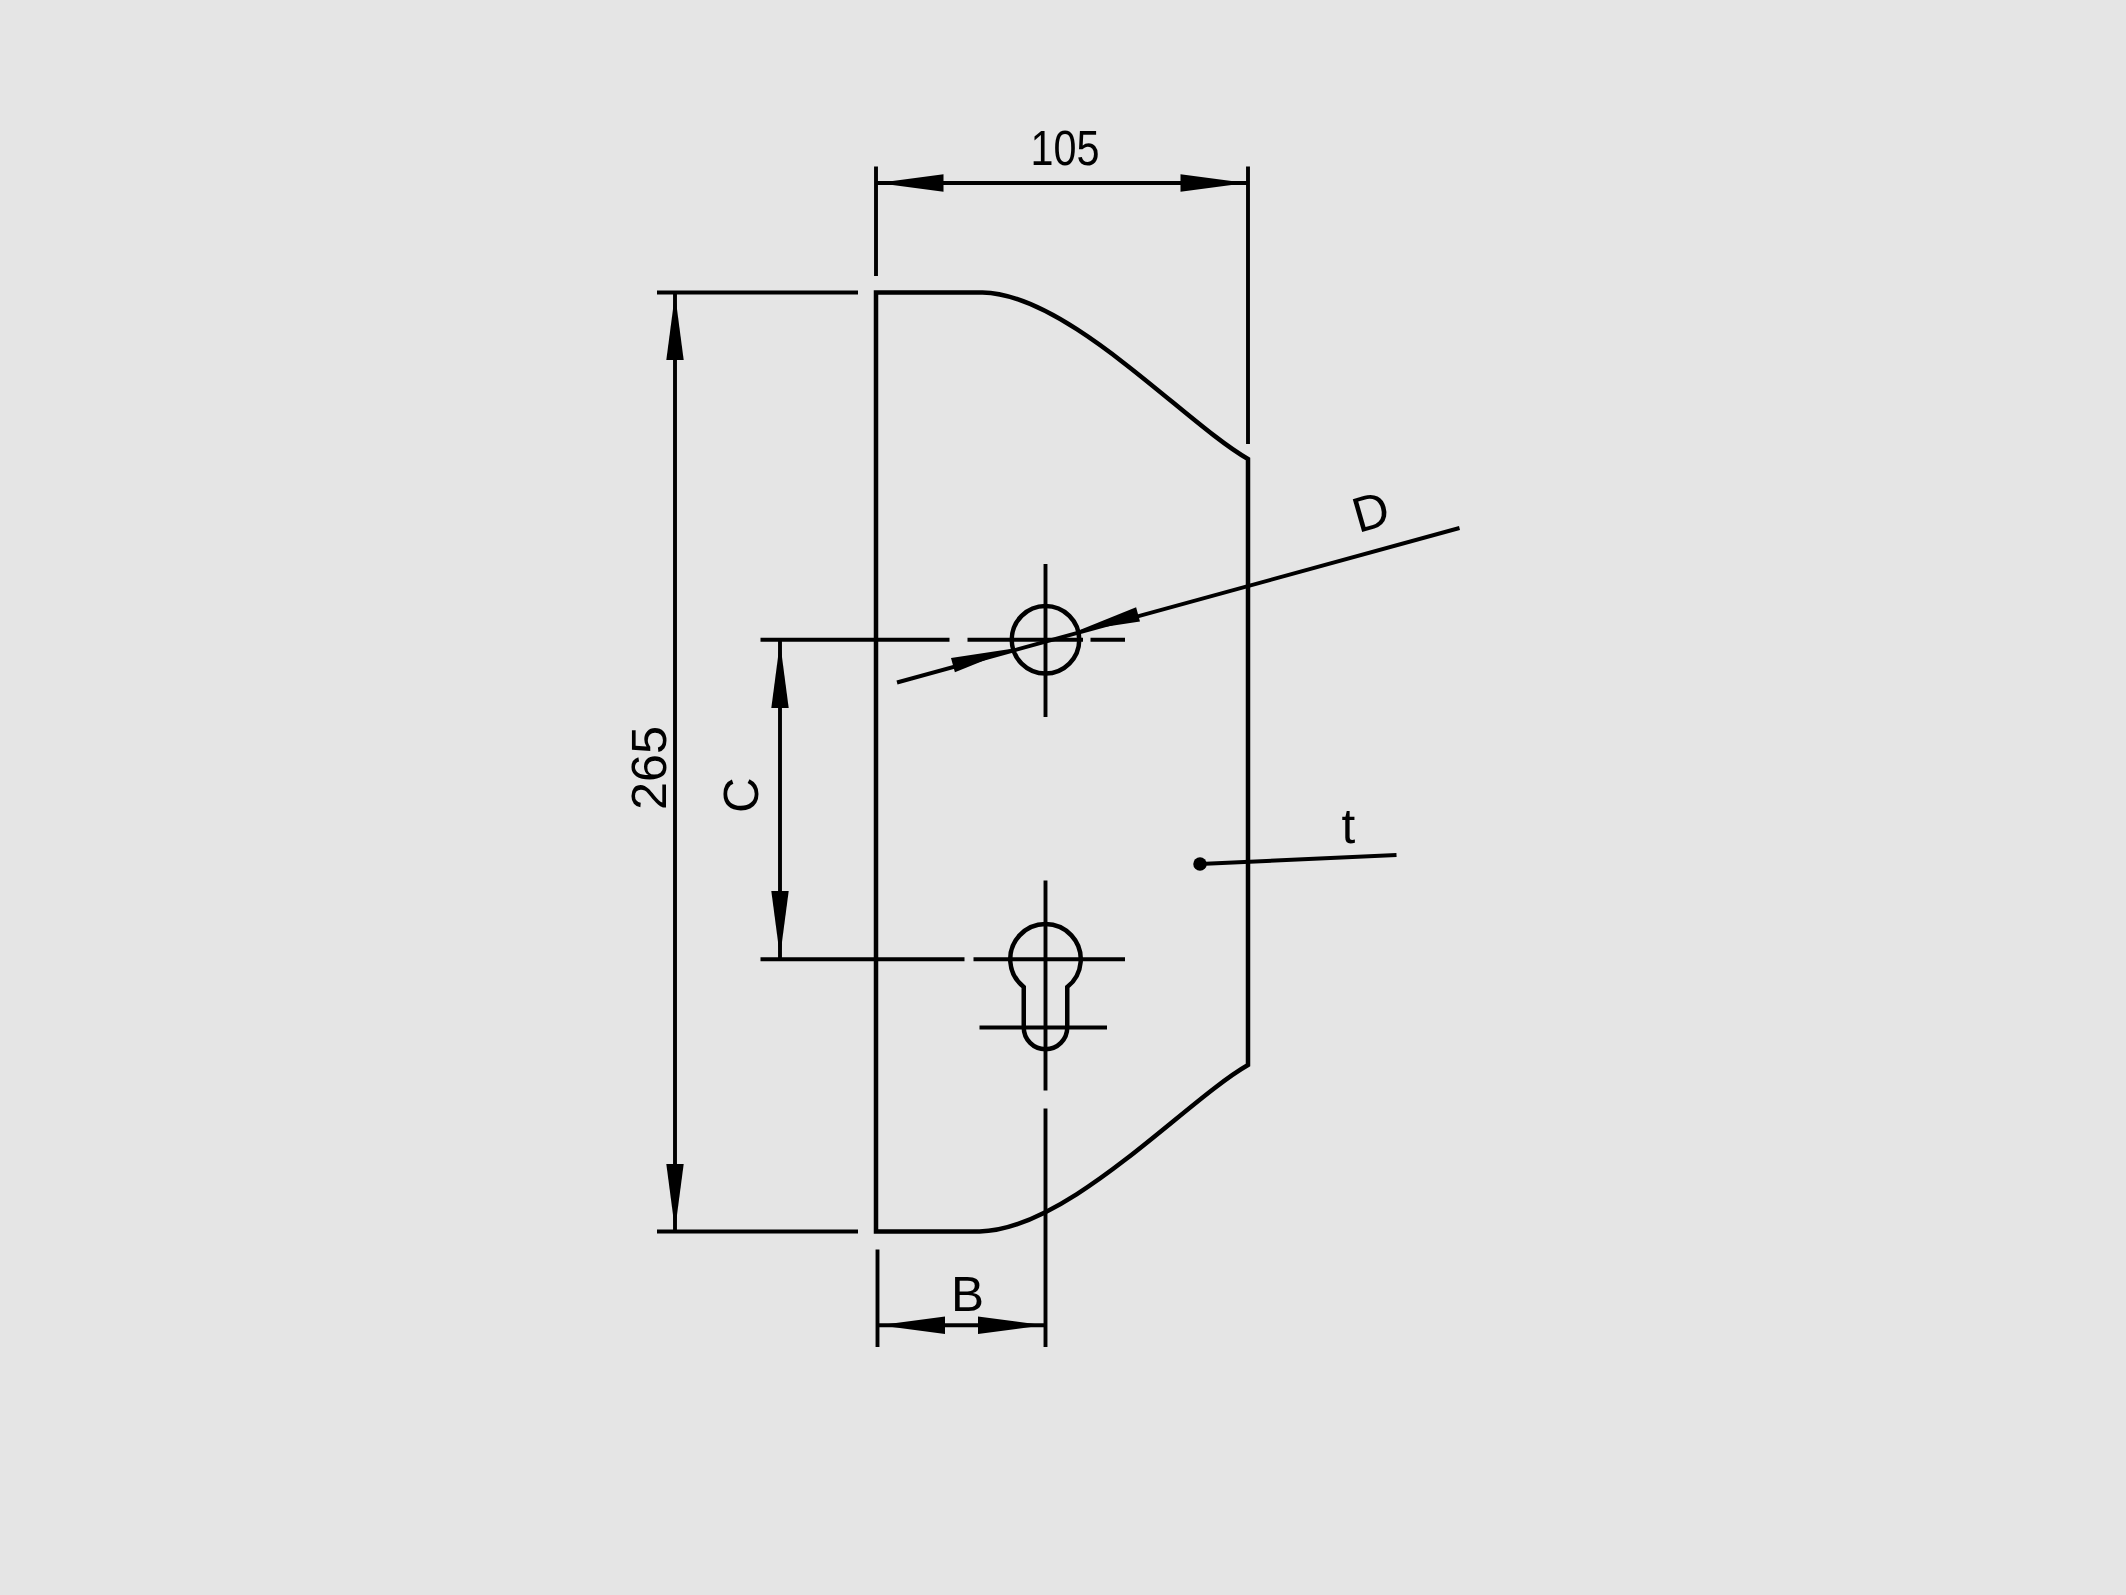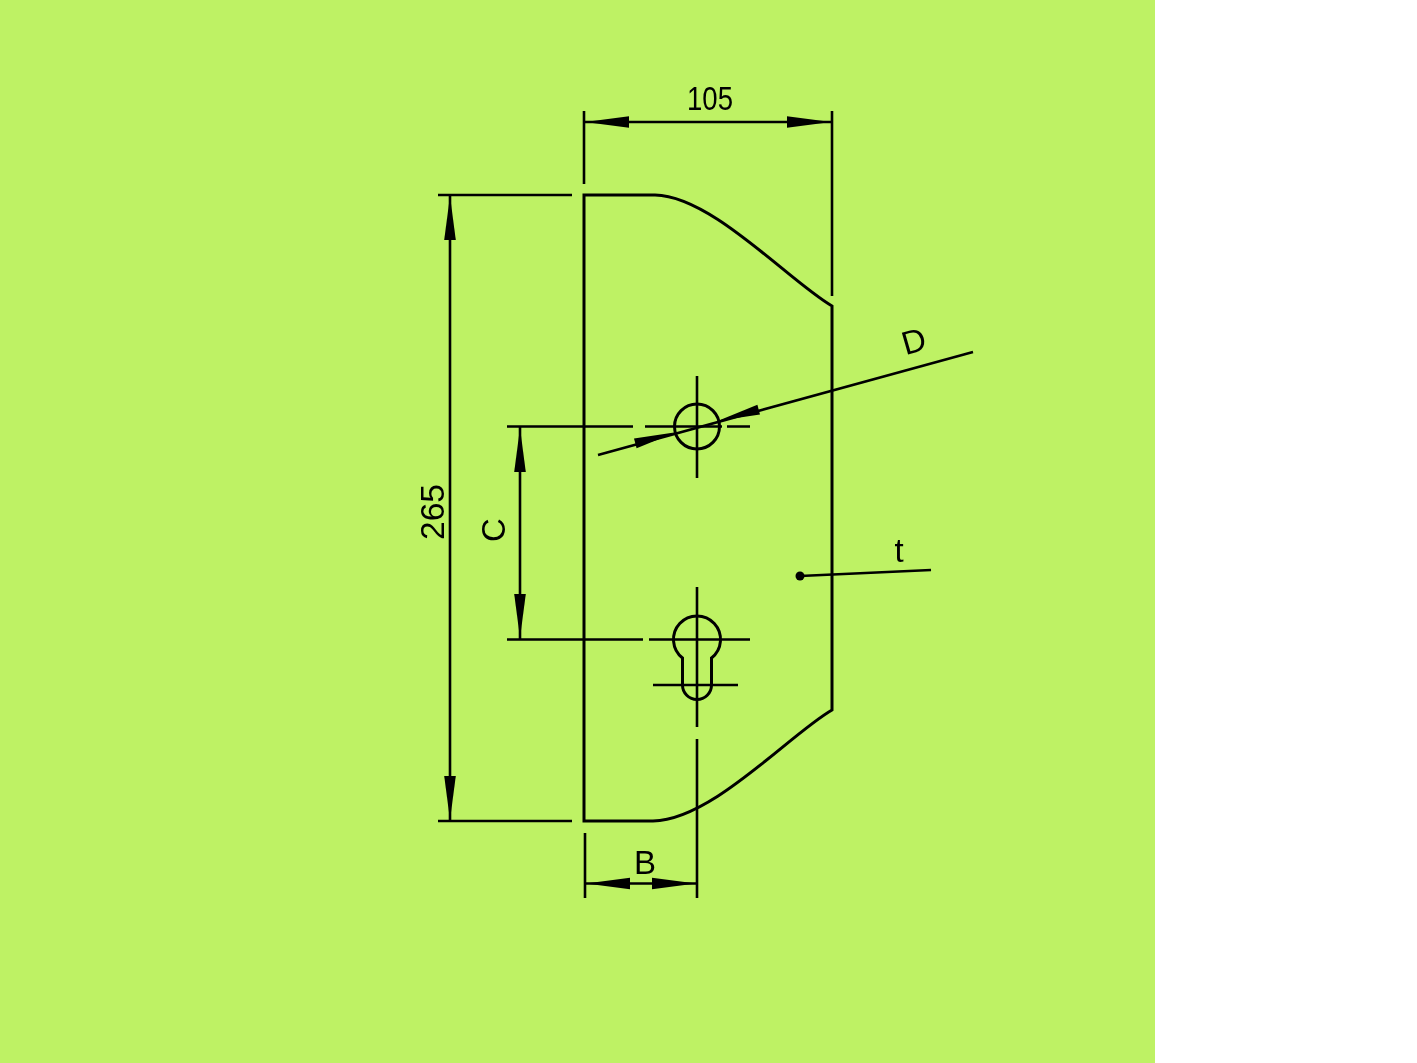--- a/index.html
+++ b/index.html
@@ -6,23 +6,23 @@
     margin: 0;
     padding: 0;
     background: #ffffff;
     width: 1417px;
     height: 1063px;
     overflow: hidden;
     font-family: "Liberation Sans", sans-serif;
   }
   .canvas-wrap {
     position: relative;
-    width: 1155px;
+    width: 1417px;
     height: 1063px;
-    background: #bef264;
+    background: #e5e5e5;
   }
   svg { display: block; }
   .stroke {
     stroke: #000000;
     stroke-width: 3;
     fill: none;
   }
   .thin {
     stroke: #000000;
     stroke-width: 2.6;

